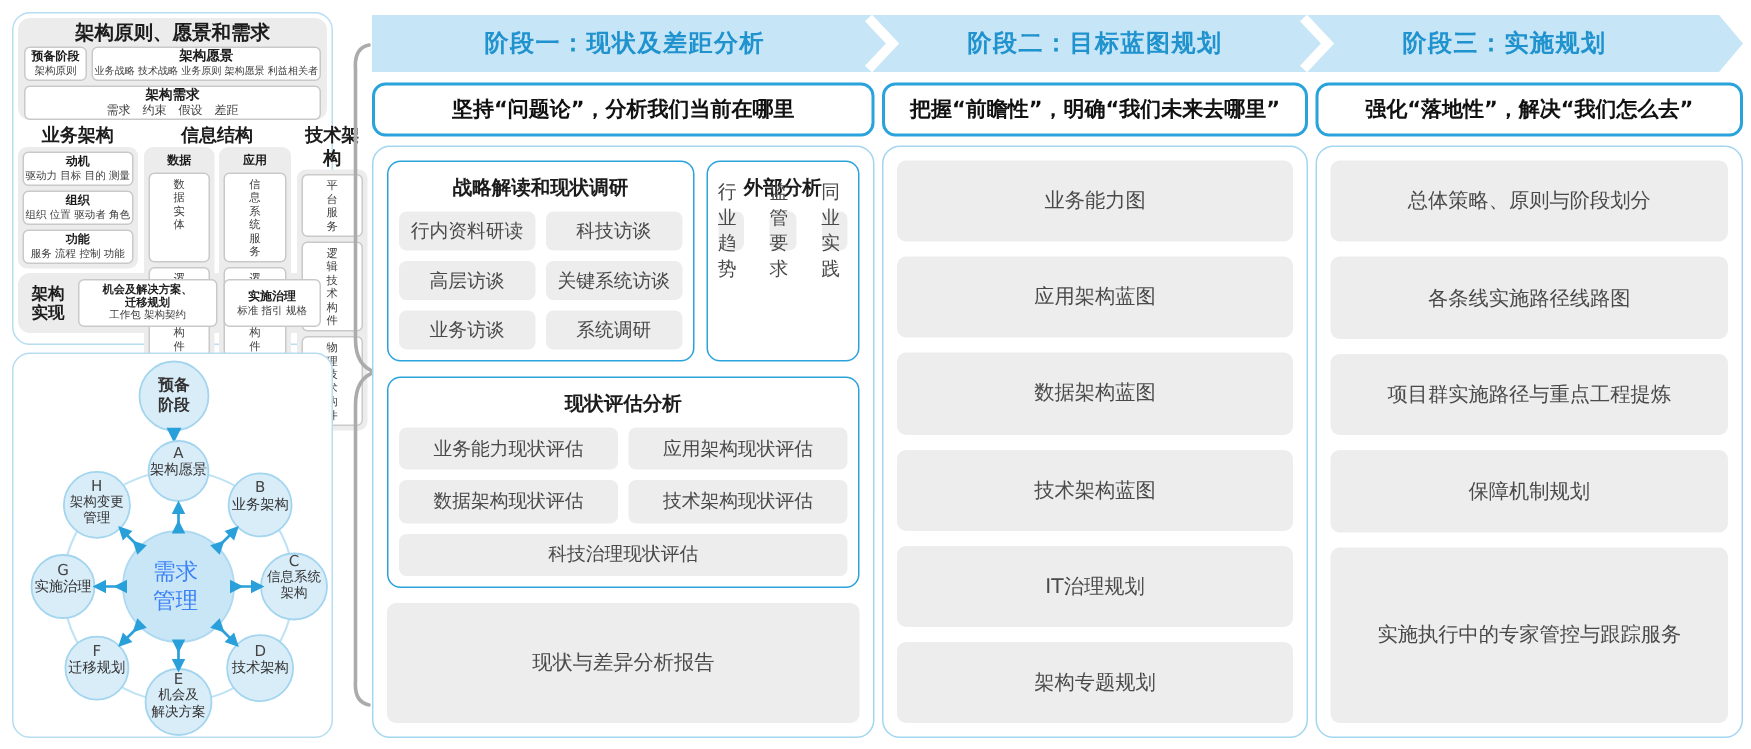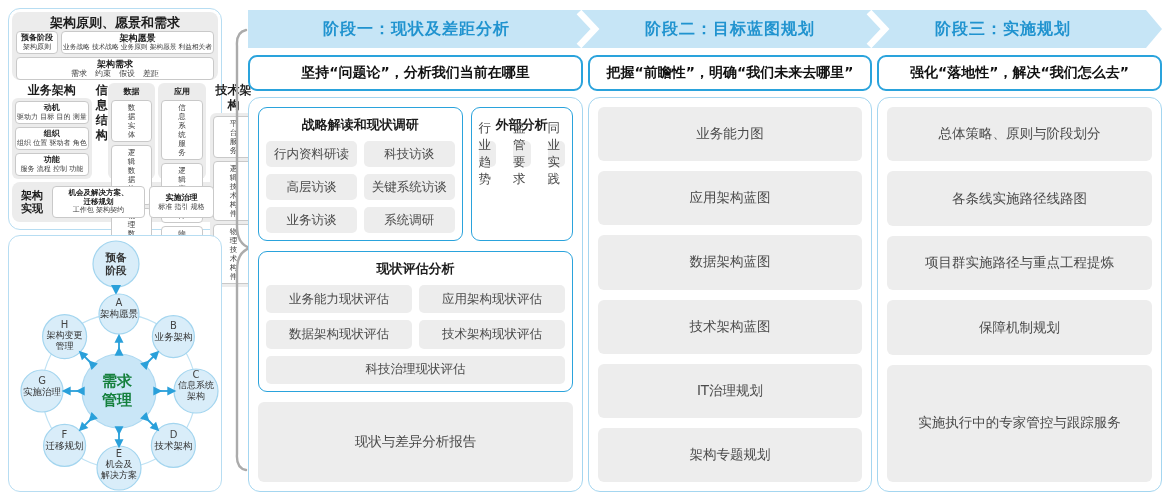--- a/index.html
+++ b/index.html
@@ -96,21 +96,21 @@
             <div class="t">组织</div>
             <div class="s">组织 位置 驱动者 角色</div>
           </div>
           <div class="wbox" style="flex:1">
             <div class="t">功能</div>
             <div class="s">服务 流程 控制 功能</div>
           </div>
         </div>
       </div>
 
-      <div style="flex:1.55;display:flex;flex-direction:row">
+      <div style="flex:1.55;display:flex;flex-direction:column">
         <div class="col-title">信息结构</div>
         <div style="display:flex;gap:3px;flex:1">
           <div class="subgray">
             <div style="font-size:8px;font-weight:bold;text-align:center">数据</div>
             <div class="minibox pre" style="flex:1">数据实体</div>
             <div class="minibox pre" style="flex:1">逻辑数据
 构件</div>
             <div class="minibox pre" style="flex:1">物理数据
 构件</div>
           </div>
@@ -215,21 +215,21 @@
       </div>
       <div class="adm-label" style="left:1px;top:139px;width:64px">
         <span class="adm-letter">G</span>
         <span class="adm-name pre">实施治理</span>
       </div>
       <div class="adm-label" style="left:23px;top:83px;width:65px">
         <span class="adm-letter">H</span>
         <span class="adm-name pre" style="font-size:9px;line-height:10.5px">架构变更
 管理</span>
       </div>
-      <div class="adm-label pre" style="left:74px;top:136px;width:68px;height:38px;font-size:15px;font-weight:bold;line-height:19px;color:#15803d">需求
+      <div class="adm-label pre" style="left:74px;top:136px;width:68px;height:38px;font-size:15px;font-weight:normal;line-height:19px;color:#3b82f6">需求
 管理</div>
     </div>
   </div>
 
   <svg class="brace" width="28" height="450" viewBox="0 0 28 450">
     <path d="M20 4 Q10 6 11 20 L11 200 Q11 218 24 222 Q11 226 11 244 L11 428 Q10 442 20 444" fill="none" stroke="#ababab" stroke-width="2.4" stroke-linecap="round"></path>
   </svg>
 
   <div class="right">
 

